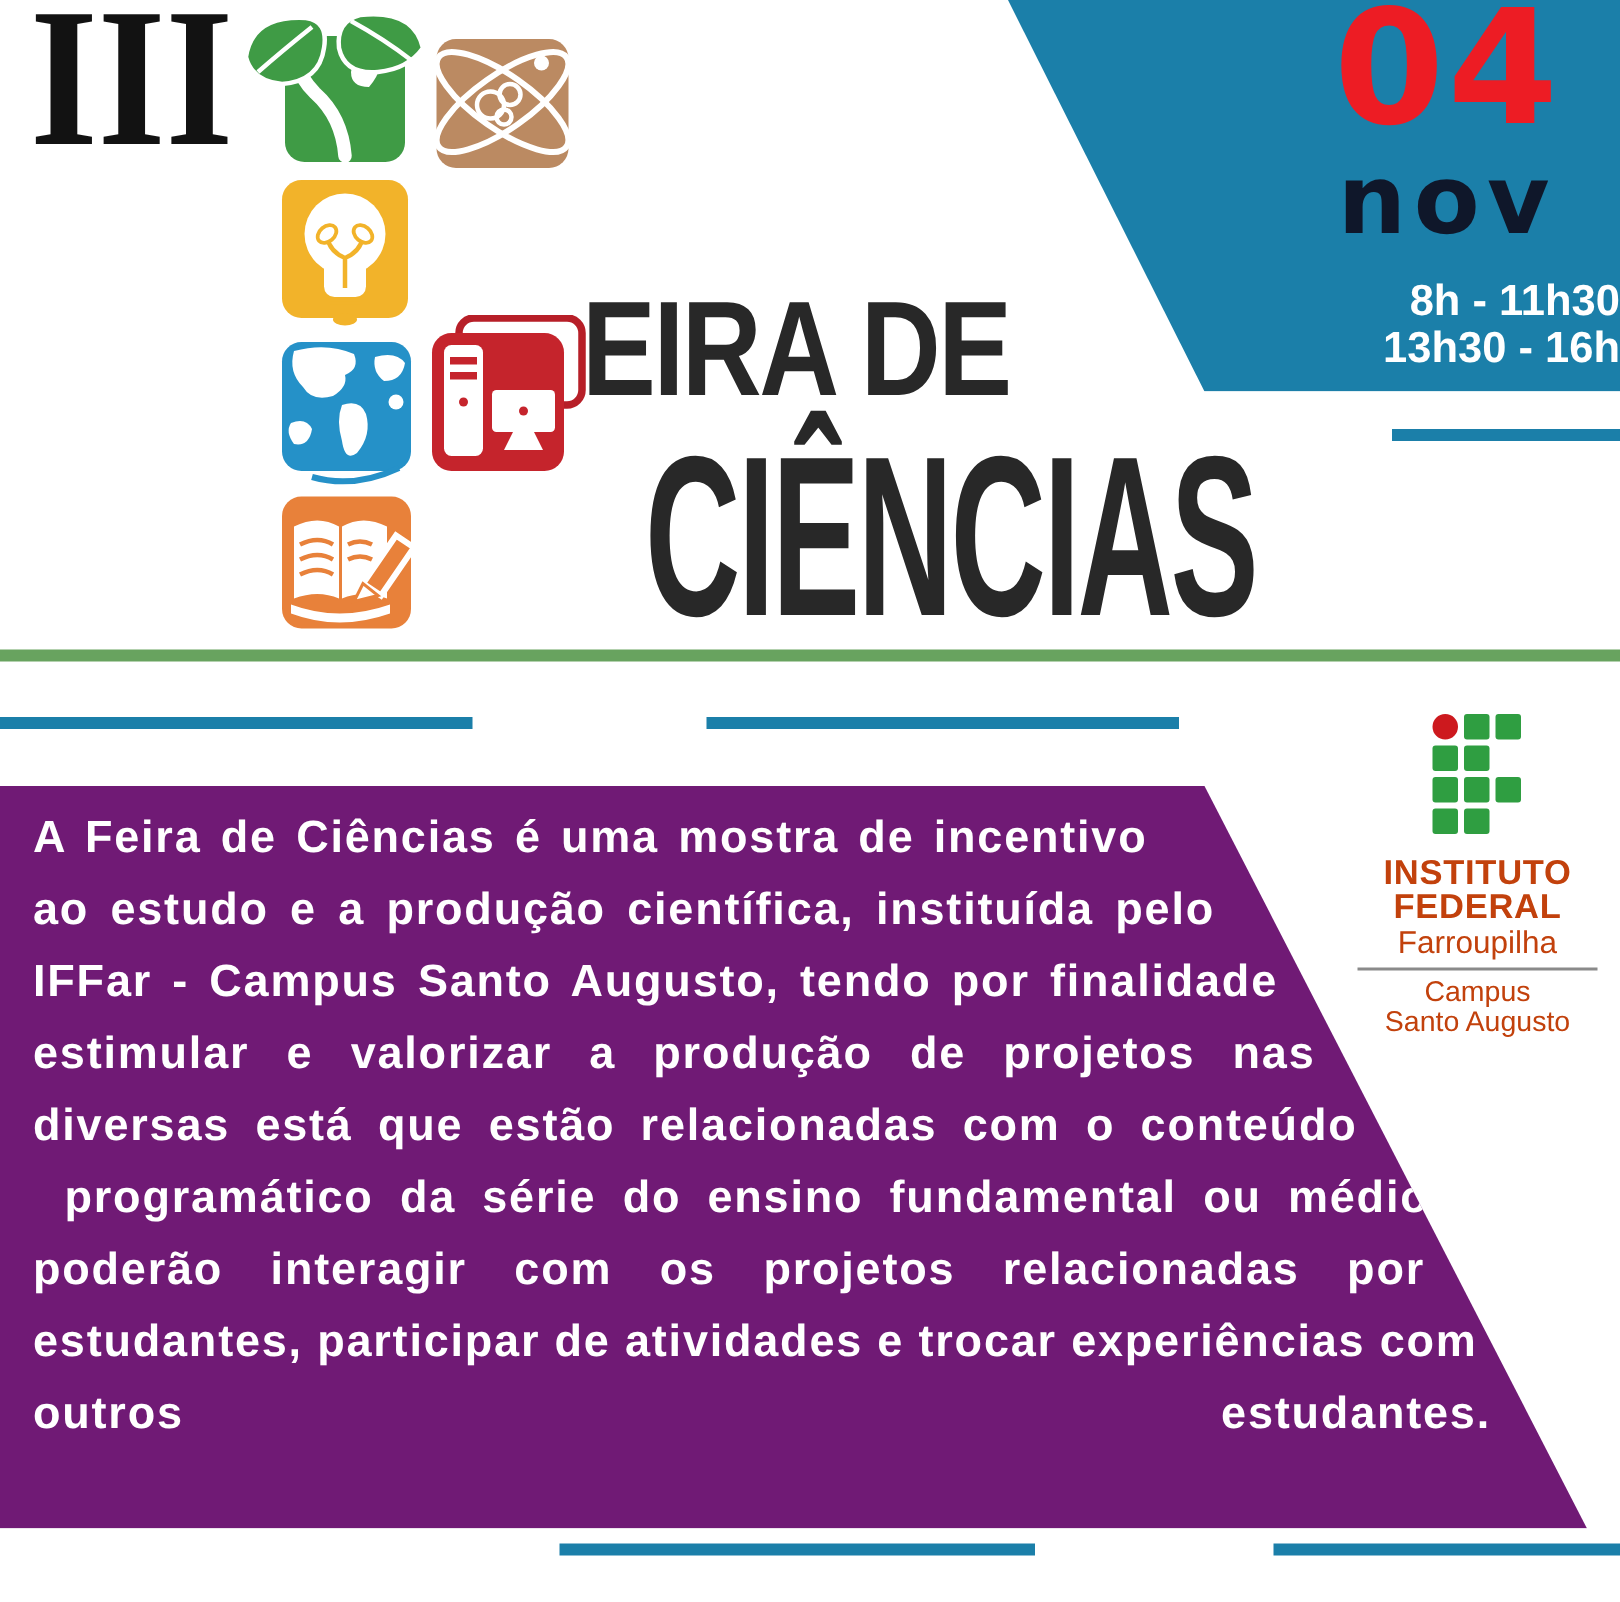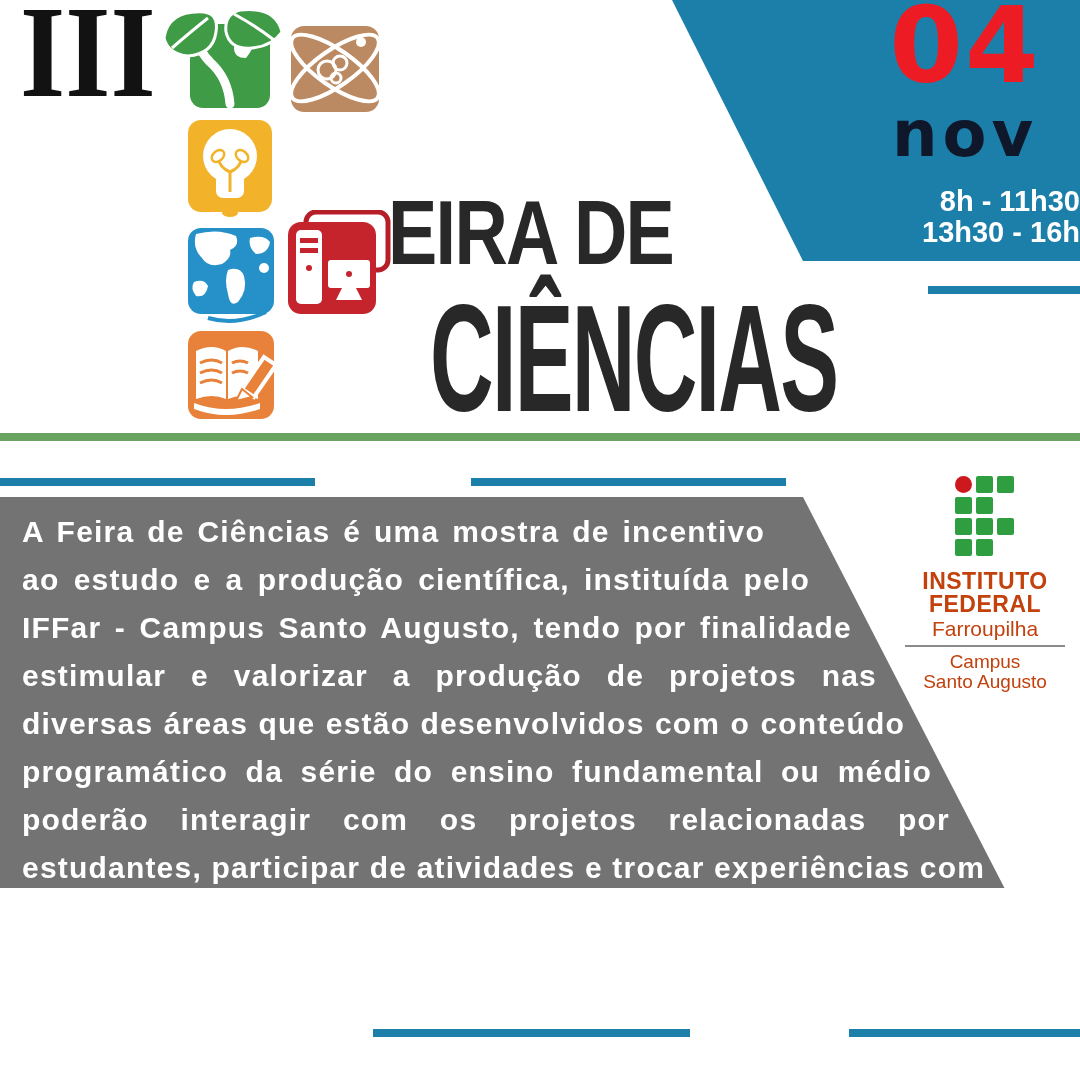--- a/index.html
+++ b/index.html
@@ -24,27 +24,27 @@
                font-family:"DejaVu Sans",sans-serif;}
   .banner .month{position:absolute;left:855px;top:100px;width:220px;text-align:center;
                font-weight:700;font-size:64px;line-height:68px;letter-spacing:5px;color:#0f172a;
                font-family:"DejaVu Sans",sans-serif;}
   .banner .times{position:absolute;left:850px;top:186px;width:230px;text-align:right;
                font-weight:700;font-size:29px;line-height:31px;color:#ffffff;}
   .line{position:absolute;background:#1b7fa9;height:8px;}
   .line.green{background:#68a35f;}
 
   
-  .panel{position:absolute;left:0;top:497px;width:1080px;height:391px;background:#737373;
+  .panel{position:absolute;left:0;top:524px;width:1080px;height:495px;background:#701a75;
          clip-path:polygon(0 0,803px 0,1058px 495px,0 495px);}
   .desc{position:absolute;left:22px;top:11px;}
   .dl{height:48px;line-height:48px;font-weight:700;font-size:30px;color:#ffffff;
       letter-spacing:1.2px;text-align:justify;text-align-last:justify;white-space:nowrap;}
   .dl:nth-child(1){width:743px;} .dl:nth-child(2){width:788px;} .dl:nth-child(3){width:830px;}
-  .dl:nth-child(4){width:855px;} .dl:nth-child(5){width:883px;} .dl:nth-child(6){width:910px;}
+  .dl:nth-child(4){width:855px;} .dl:nth-child(5){width:883px;} .dl:nth-child(6){width:910px;margin-left:21px;}
   .dl:nth-child(7){width:928px;} .dl:nth-child(8){width:946px;} .dl:nth-child(9){width:972px;}
   .dl:nth-child(10){width:auto;text-align-last:left;}
 
   
   .if-grid{position:absolute;left:955px;top:476px;display:grid;
            grid-template-columns:repeat(3,17px);grid-template-rows:repeat(4,17px);gap:4px;}
   .if-grid .sq{background:#2f9e41;border-radius:2px;}
   .if-grid .dot{background:#cd191e;border-radius:50%;}
   .if-grid .empty{background:transparent;}
   .if-text{position:absolute;left:903px;top:570px;width:164px;text-align:center;color:#c2410c;}
@@ -140,21 +140,21 @@
   <div class="line green" style="left:0;top:433px;width:1080px;height:8px"></div>
   <div class="line" style="left:0;top:478px;width:315px"></div>
   <div class="line" style="left:471px;top:478px;width:315px"></div>
 
   <div class="panel">
     <div class="desc">
       <div class="dl">A Feira de Ciências é uma mostra de incentivo</div>
       <div class="dl">ao estudo e a produção científica, instituída pelo</div>
       <div class="dl">IFFar - Campus Santo Augusto, tendo por finalidade</div>
       <div class="dl">estimular e valorizar a produção de projetos nas</div>
-      <div class="dl">diversas áreas que estão desenvolvidos com o conteúdo</div>
+      <div class="dl">diversas está que estão relacionadas com o conteúdo</div>
       <div class="dl">programático da série do ensino fundamental ou médio</div>
       <div class="dl">poderão interagir com os projetos relacionadas por</div>
       <div class="dl">estudantes, participar de atividades e trocar experiências com</div>
       <div class="dl">outros estudantes.</div>
     </div>
   </div>
 
   <div class="if-grid">
     <div class="dot"></div>
     <div class="sq"></div>

